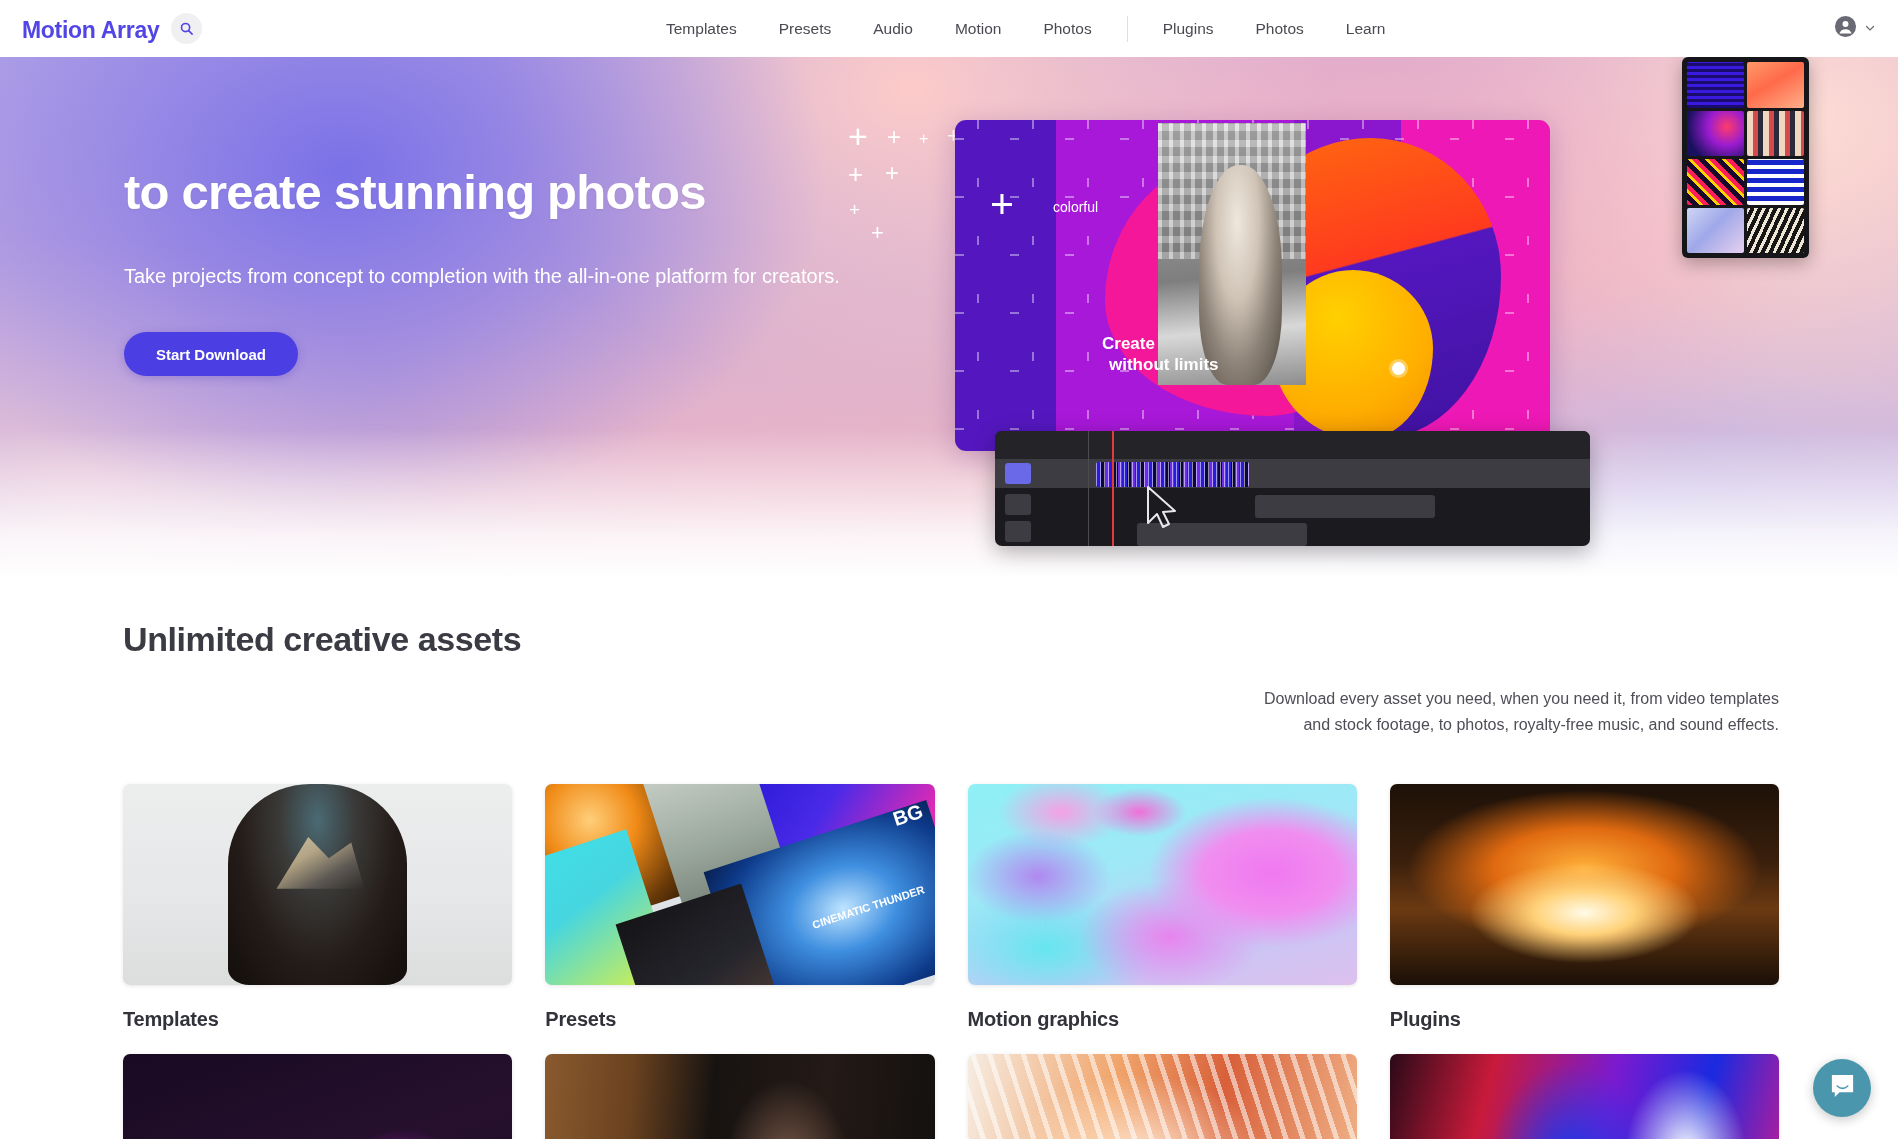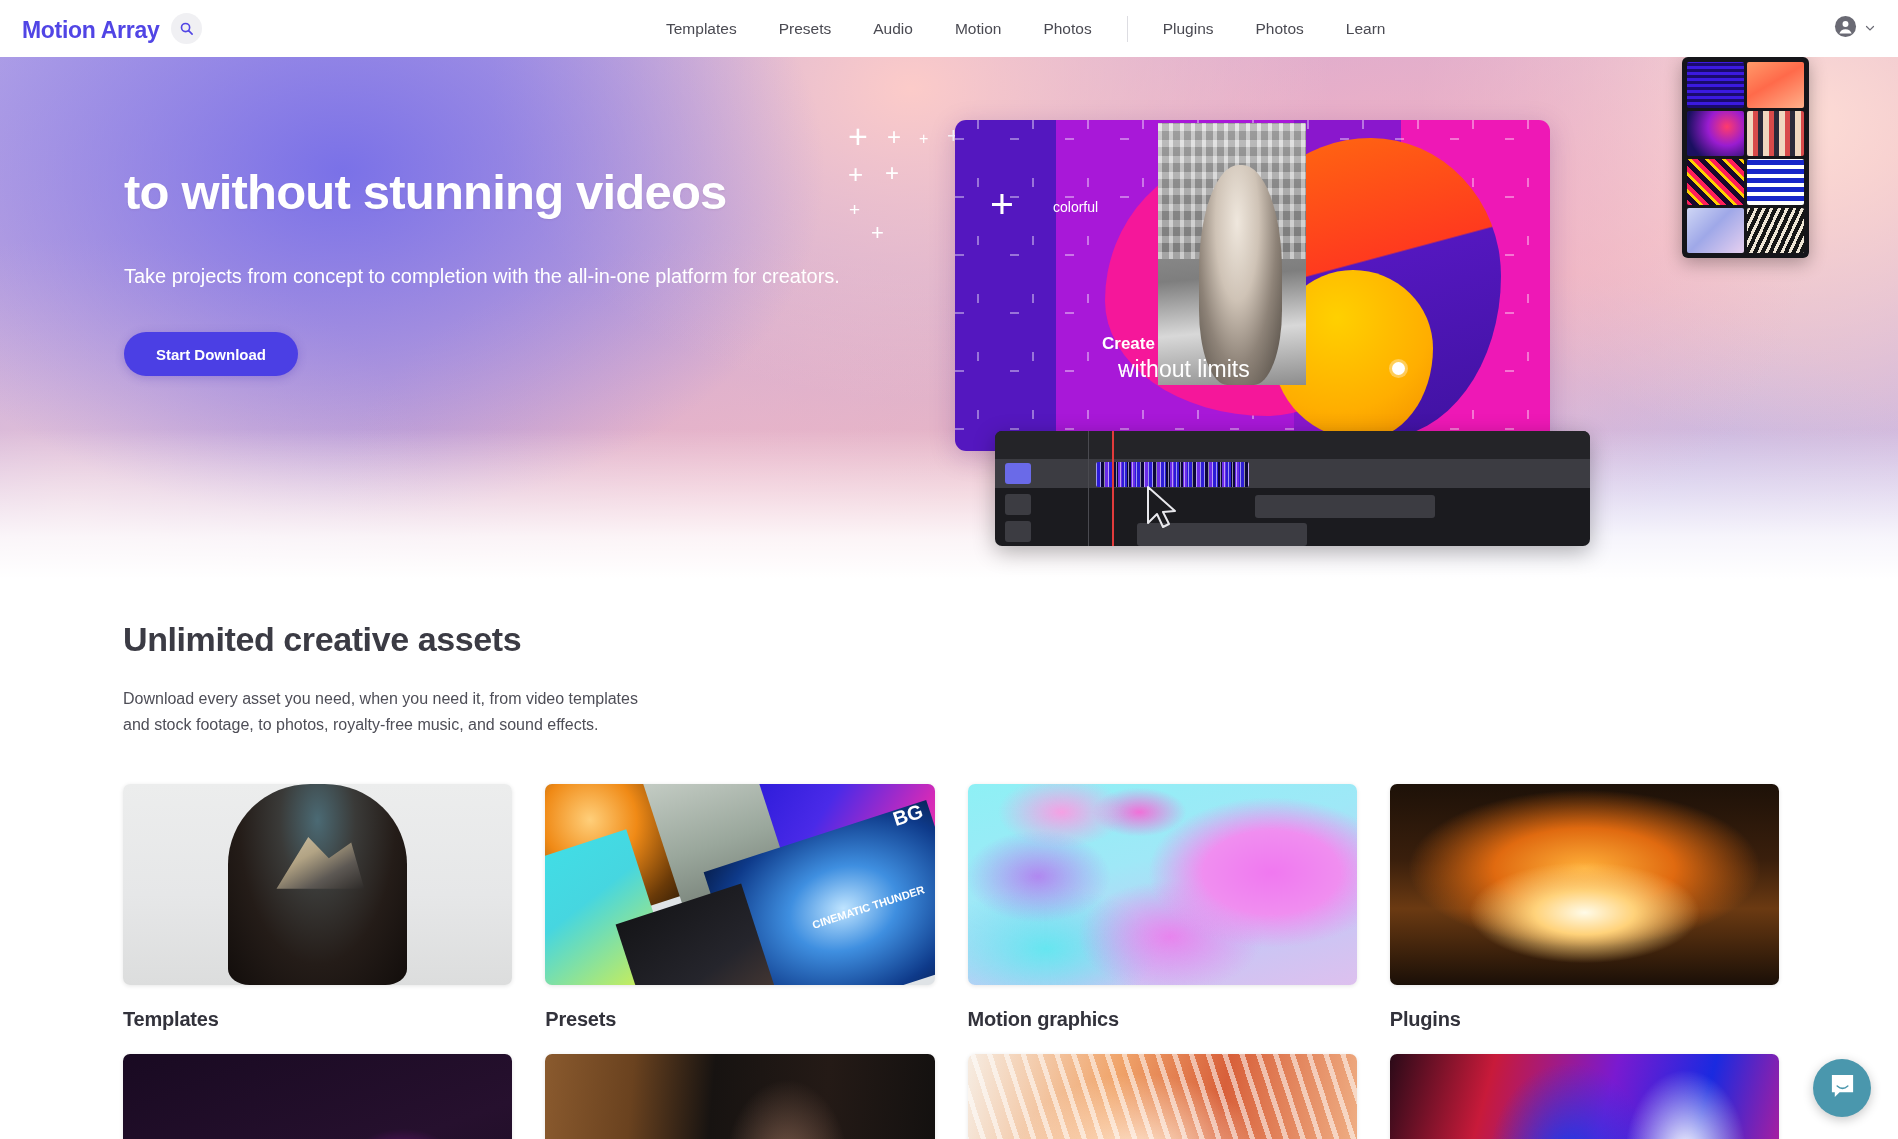--- a/index.html
+++ b/index.html
@@ -164,21 +164,21 @@
   }
   .art-plus-big {
     position: absolute; left: 35px; top: 64px; z-index: 6;
     color: #fff; font-size: 41px; font-weight: 300; line-height: 1;
   }
   .art-create {
     position: absolute; left: 147px; top: 214px; z-index: 8;
     color: #ffffff; line-height: 1.22;
   }
   .art-create .l1 { font-size: 17px; font-weight: bold; }
-  .art-create .l2 { font-size: 23px; font-weight: 400; margin-left: 16px; }
+  .art-create .l2 { font-size: 17px; font-weight: 700; margin-left: 7px; }
   .art-dot {
     position: absolute; left: 437px; top: 242px; z-index: 8;
     width: 13px; height: 13px; border-radius: 50%;
     background: #ffffff; box-shadow: 0 0 0 3px rgba(255,255,255,0.35);
   }
 
   .art-panel {
     position: absolute; right: 89px; top: 0;
     width: 127px; height: 201px;
     background: #15151a; border-radius: 6px;
@@ -217,21 +217,21 @@
   .tl-guide { position: absolute; top: 0; bottom: 0; width: 1px; background: #4a4a50; }
 
   
   .section { position: absolute; left: 0; top: 579px; width: 1898px; }
   .wrap { width: 1660px; margin: 0 auto; padding-left: 4px; }
   .sec-title {
     font-size: 34px; font-weight: bold; color: #3b3b44;
     letter-spacing: -0.4px; padding-top: 41px;
   }
   .sec-desc {
-    margin-top: 27px; font-size: 16px; color: #4e4e57; line-height: 1.63;
+    margin-top: 27px; font-size: 16px; color: #4e4e57; line-height: 1.63; text-align: right;
   }
 
   .grid {
     margin-top: 46px;
     display: grid; grid-template-columns: repeat(4, 1fr);
     column-gap: 33px; row-gap: 23px;
   }
   .card { cursor: pointer; }
   .card-thumb {
     width: 100%; height: 201px;
@@ -369,21 +369,21 @@
         <polyline points="5,9 12,16 19,9"></polyline>
       </svg>
     </span>
   </div>
 </div>
 
 <section class="hero">
 
   <div class="hero-copy">
     <h1 class="hero-h1">
-      <div>to without stunning videos</div>
+      <div>to create stunning photos</div>
     </h1>
     <p class="hero-sub">Take projects from concept to completion with the all-in-one platform for creators.</p>
     <button class="cta">Start Download</button>
   </div>
 
   <div class="hero-art">
 
     <span class="plus" style="left:-107px; top:62px; font-size:34px;">+</span>
     <span class="plus" style="left:-68px; top:68px; font-size:24px;">+</span>
     <span class="plus" style="left:-36px; top:74px; font-size:16px;">+</span>

